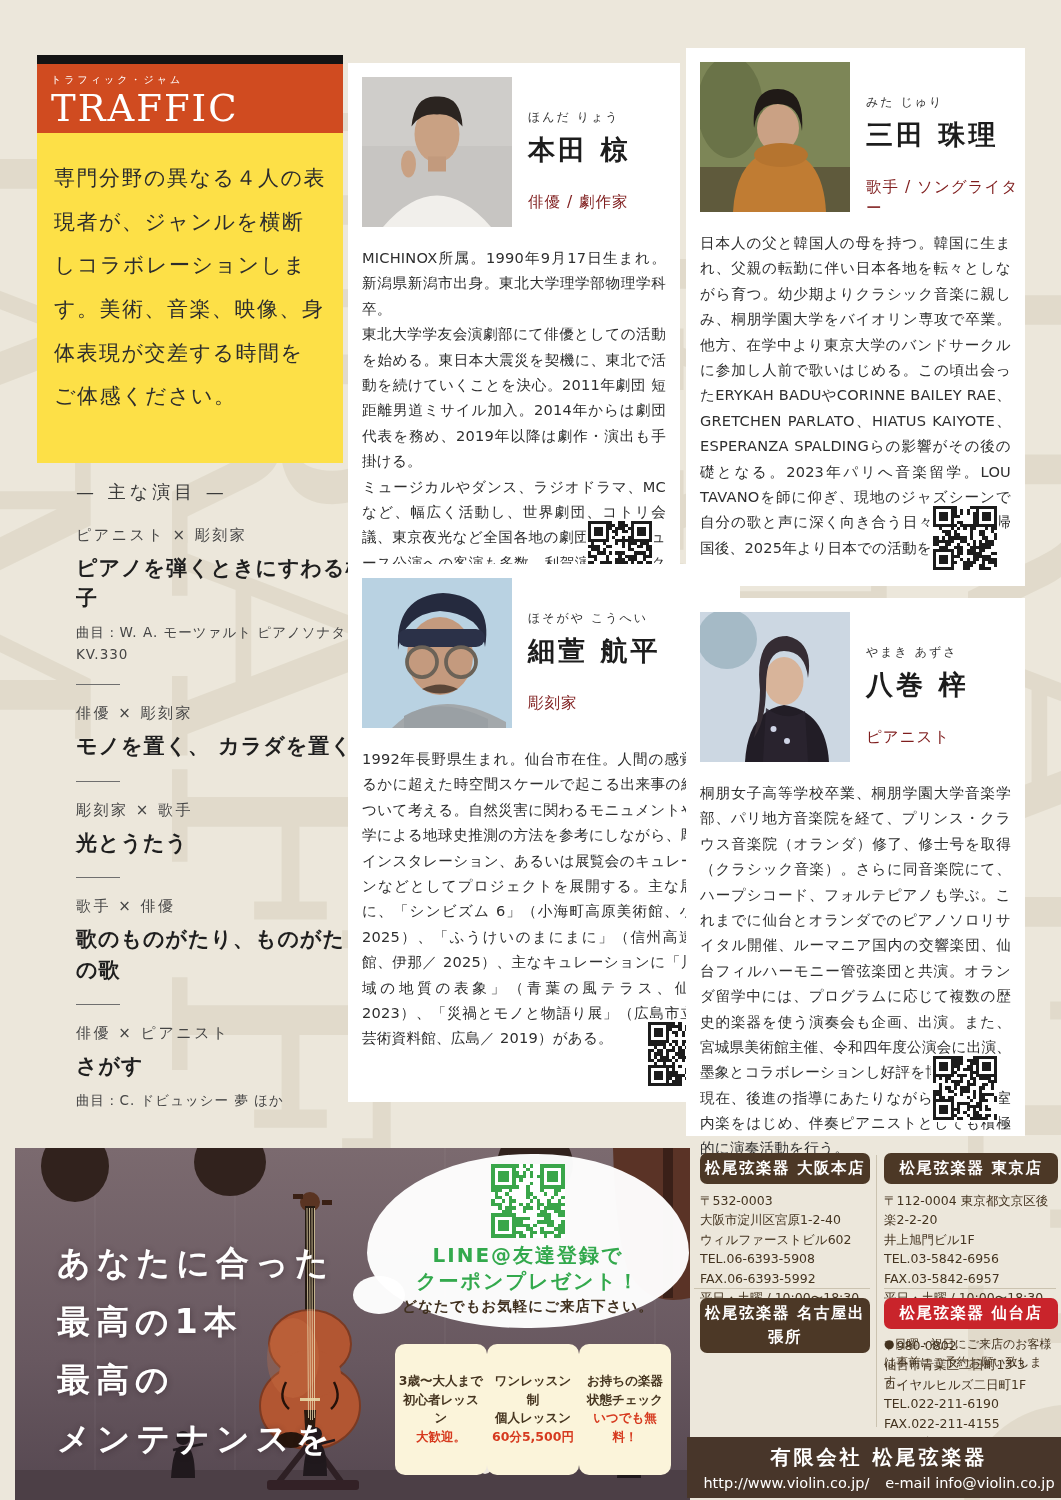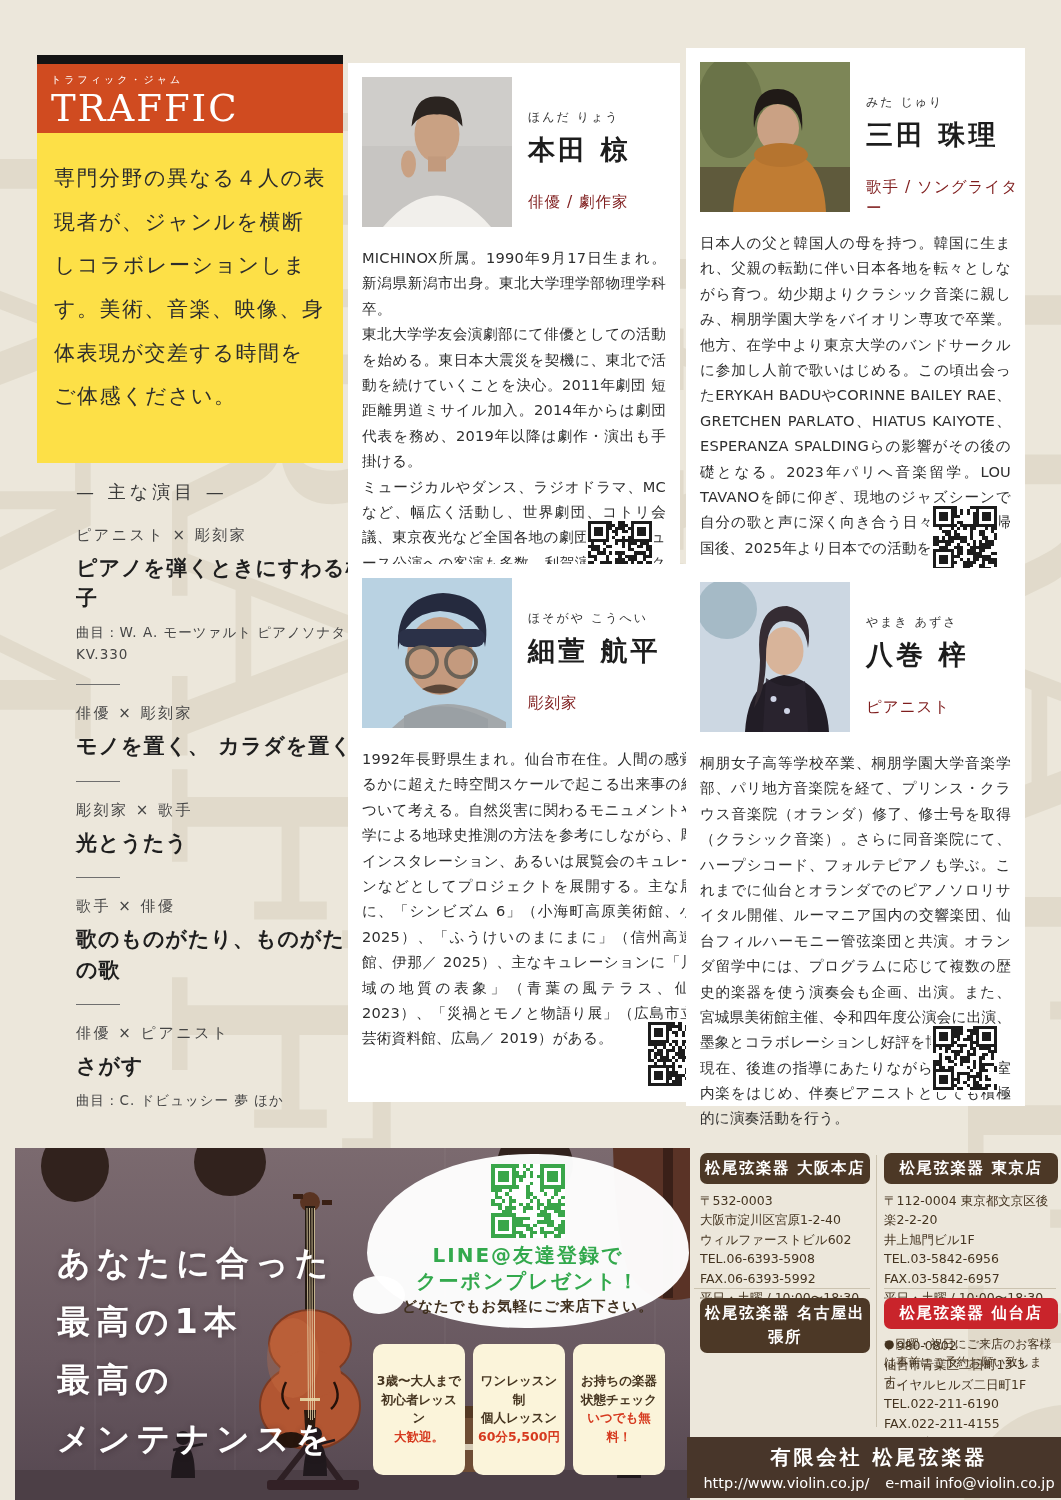--- a/index.html
+++ b/index.html
@@ -34,21 +34,21 @@
   .p-combo { font-size:15px; letter-spacing:2.5px; color:#454545; margin-bottom:8px; }
   .p-title { font-size:21px; font-weight:bold; color:#1f1f1f; letter-spacing:1px; line-height:1.45; }
   .p-note  { font-size:13.5px; color:#454545; margin-top:7px; line-height:1.65; letter-spacing:1px; }
   .pdiv { width:44px; border-top:1.5px solid #6f6f6f; margin:19px 0; }
 
   
   .card { position:absolute; background:#ffffff; z-index:2; }
   .card1 { left:348px; top:48px;  width:332px; height:538px;margin-top:15px; }
   .card2 { left:686px; top:48px;  width:339px; height:538px; }
   .card3 { left:348px; top:564px; width:392px; height:538px; }
-  .card4 { left:686px; top:568px; width:339px; height:538px; }
+  .card4 { left:686px; top:598px; width:339px; height:538px; }
   .photo { position:absolute; left:14px; top:14px; width:150px; height:150px; overflow:hidden; }
   .photo svg { display:block; width:100%; height:100%; }
   .namebox { position:absolute; left:180px; top:46px; }
   .furigana { font-size:12px; letter-spacing:2px; color:#333; }
   .pname { font-size:27px; font-weight:bold; letter-spacing:3px; color:#1d1d1d; margin-top:6px; }
   .prole { font-size:15.5px; letter-spacing:1px; color:#7f1d1d; margin-top:24px; }
   .bio { position:absolute; left:14px; top:182px; right:14px; font-size:14.6px; line-height:1.74;
          text-align:justify; color:#2e2e2e; white-space:pre-line; letter-spacing:.2px; }
   .qr { position:absolute; width:68px; height:68px; background:#fff; padding:2px; }
   .card .qr { right:26px; bottom:14px; }
@@ -62,21 +62,21 @@
             font-size:33px; line-height:1.78; letter-spacing:6px; white-space:pre-line;
             text-shadow:0 1px 6px rgba(40,25,30,.45); }
   .bubble { position:absolute; left:352px; top:6px; width:322px; height:174px;
             background:rgba(255,255,255,.97); text-align:center; padding-top:10px;
             border-radius:52% 48% 50% 50% / 58% 58% 44% 44%; }
   .bubble::before { content:""; position:absolute; left:-14px; bottom:14px; width:52px; height:38px;
                     background:rgba(255,255,255,.97); border-radius:50%; }
   .bubble .qr { position:static; display:inline-block; width:74px; height:74px; padding:0; }
   .bubble-l1 { color:#33a94d; font-weight:bold; font-size:20px; letter-spacing:2px; line-height:1.3; }
   .bubble-l3 { color:#40301f; font-weight:bold; font-size:14.5px; letter-spacing:1px; margin-top:3px; }
-  .offers { position:absolute; left:358px; top:196px; display:flex; gap:8px; }
+  .offers { position:absolute; left:380px; top:196px; display:flex; }
   .offer { width:92px; background:#fbf4da; border-radius:10px; padding:9px 3px;
            text-align:center; font-size:12.5px; font-weight:bold; color:#463520;
            line-height:1.5; white-space:pre-line; }
   .offer-hl { color:#d63a1f; display:block; }
 
   
   .store { position:absolute; z-index:2; font-size:12.5px; line-height:1.55; color:#43331f; }
   .store-osaka  { left:700px; top:1153px; width:170px; }
   .store-tokyo  { left:884px; top:1153px; width:174px; }
   .store-nagoya { left:700px; top:1298px; width:170px; }

